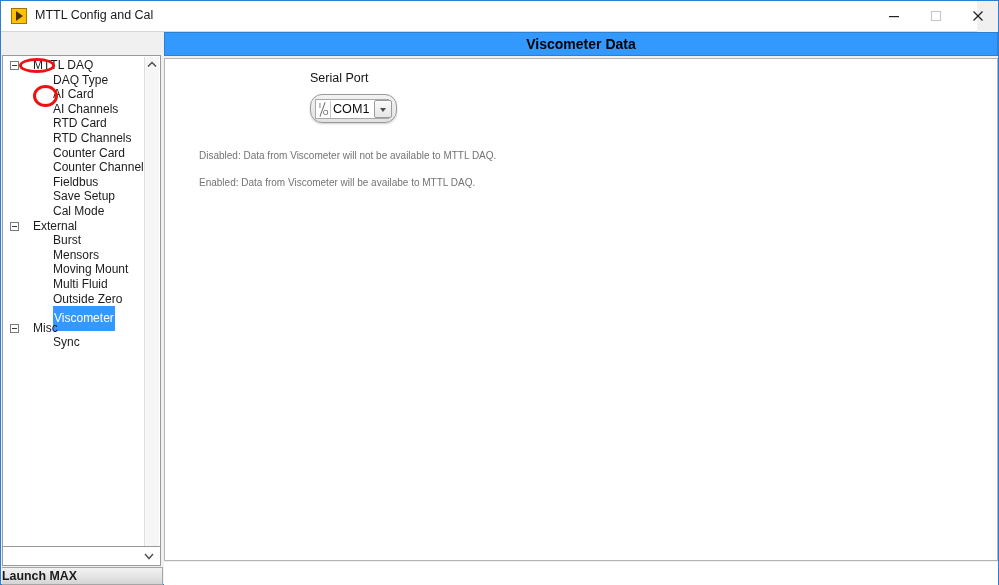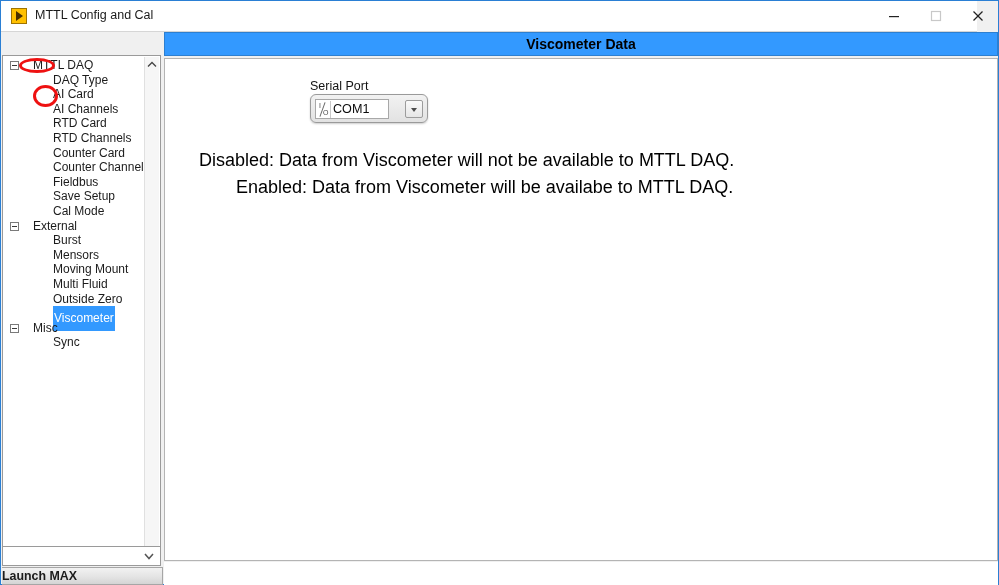--- a/index.html
+++ b/index.html
@@ -245,32 +245,32 @@
     box-shadow: 0 1px 2px rgba(0,0,0,0.22);
     text-align: center;
     line-height: 27px;
     font-size: 12.6px;
     color: #141414;
   }
 
   
   #serial-port-label {
     position: absolute;
-    left: 145px; top: 20px;
+    left: 145px; top: 12px;
     font-size: 12.5px;
     color: #131313;
   }
   #serial-port-combo {
     position: absolute;
     left: 145px; top: 35px;
-    width: 118px;
+    width: 87px;
     height: 29px;
     box-sizing: border-box;
     border: 1px solid #9a9a9a;
-    border-radius: 6px;
+    border-radius: 12px;
     background: linear-gradient(to bottom, #f2f2f2, #e2e2e2);
     box-shadow: 0 1px 2px rgba(0,0,0,0.2);
   }
   #serial-port-field {
     position: absolute;
     left: 4px; top: 4px;
     width: 74px;
     height: 20px;
     box-sizing: border-box;
     background: #ffffff;
@@ -326,26 +326,26 @@
     width: 0; height: 0;
     border-left: 3.5px solid transparent;
     border-right: 3.5px solid transparent;
     border-top: 4px solid #4d4d4d;
   }
 
   
   .help-line {
     position: absolute;
     left: 34px;
-    font-size: 18px;
-    color: #000000;
+    font-size: 10px;
+    color: #737373;
     white-space: nowrap;
   }
   #help-0 { top: 91px; }
-  #help-1 { top: 118px; margin-left: 37px; }
+  #help-1 { top: 118px; }
   #help-2 { top: 145px; }
 
   
   #status-strip {
     position: absolute;
     left: 163px; top: 561px;
     width: 834px;
     height: 23px;
     background: #ffffff;
   }

